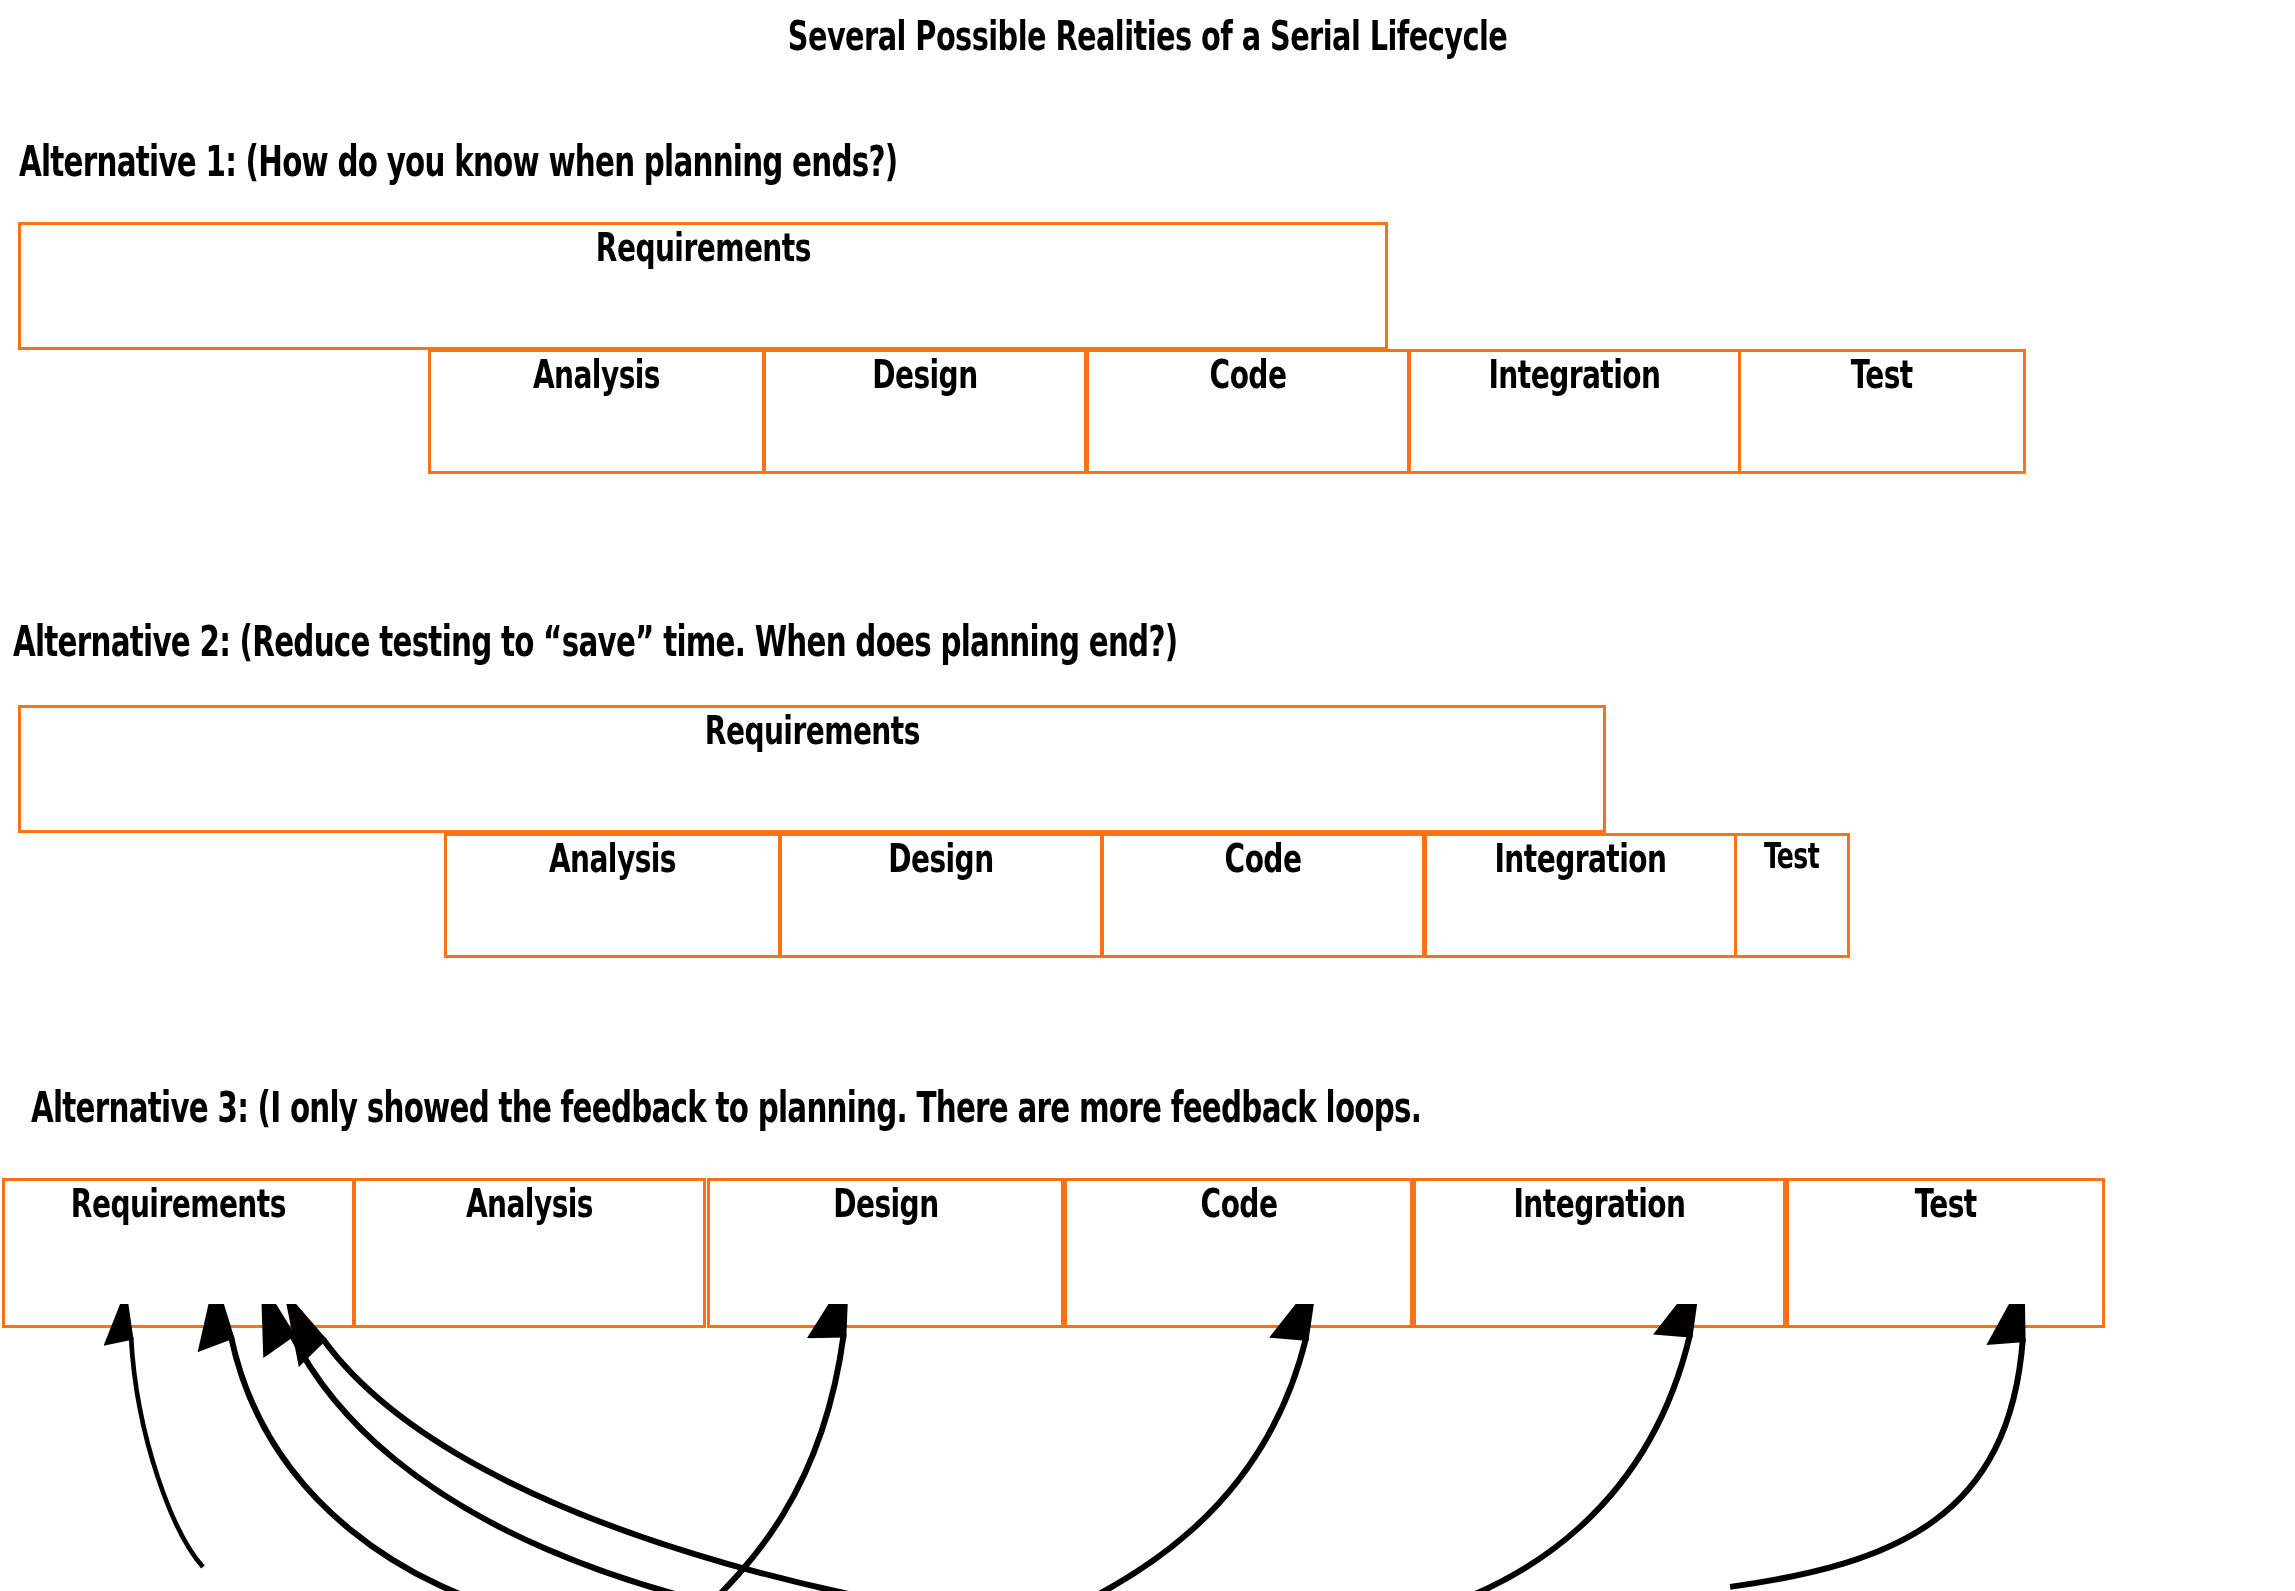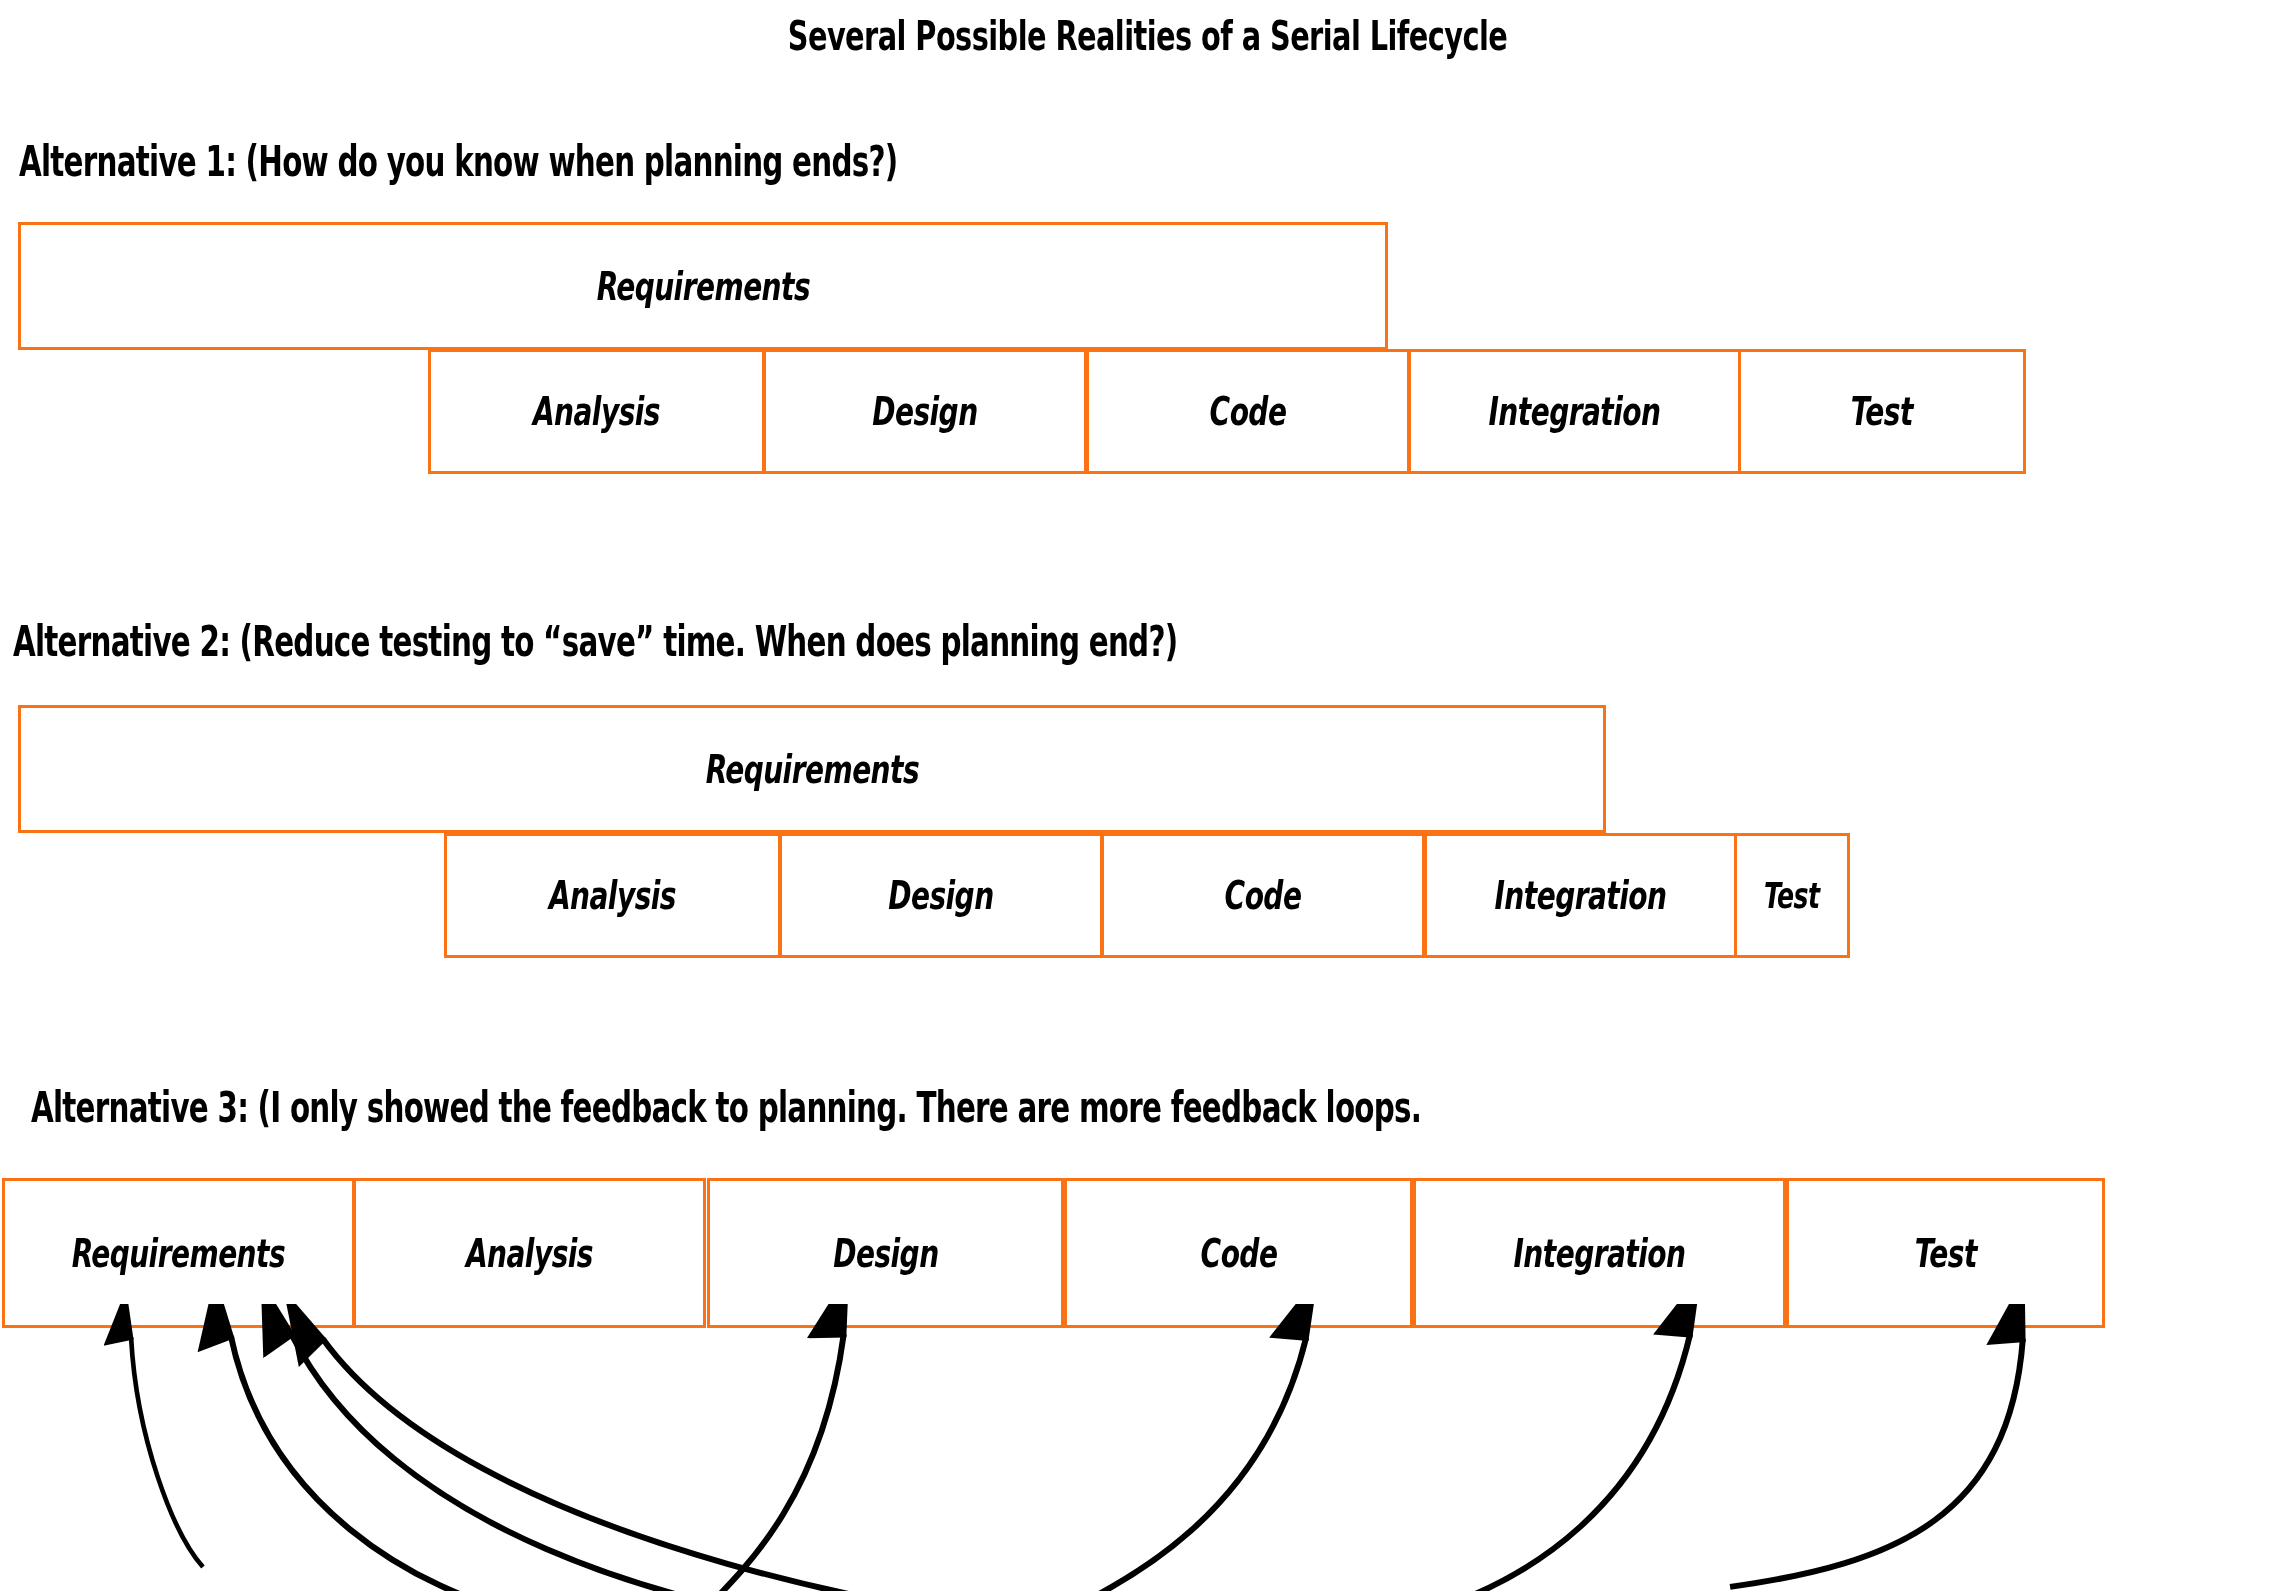--- a/index.html
+++ b/index.html
@@ -44,23 +44,22 @@
     transform-origin: left top;
   }
 
   
   .phase-box {
     position: absolute;
     box-sizing: border-box;
     border: 8px solid #f97316;
     background: #ffffff;
     display: flex;
-    align-items: center;
+    align-items: flex-start;
     justify-content: center;
-    font-style: italic;
   }
   .phase-box.thick {
     border-width: 3.3px;
   }
   .phase-label {
     font-size: 39px;
     font-weight: bold;
     letter-spacing: -0.7px;
     color: #000000;
     white-space: nowrap;

